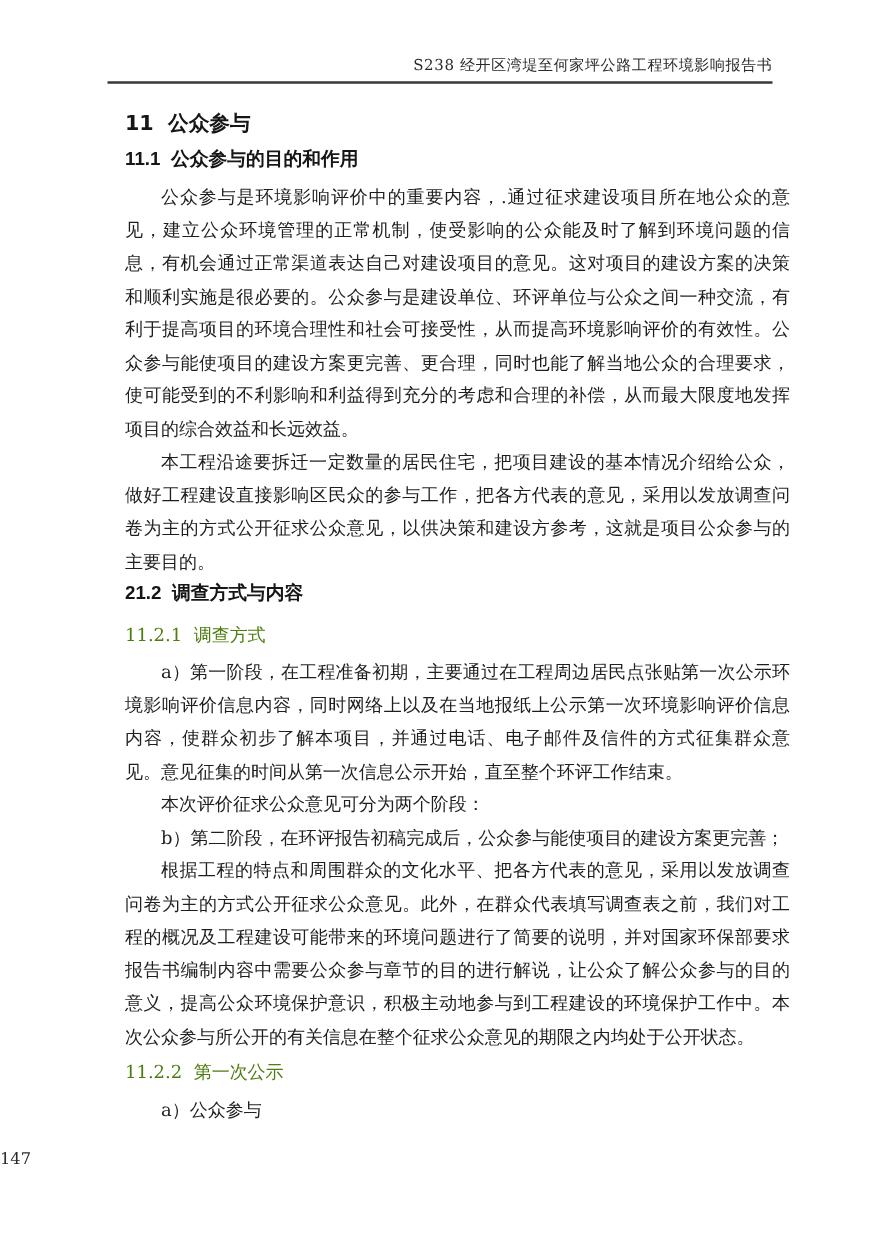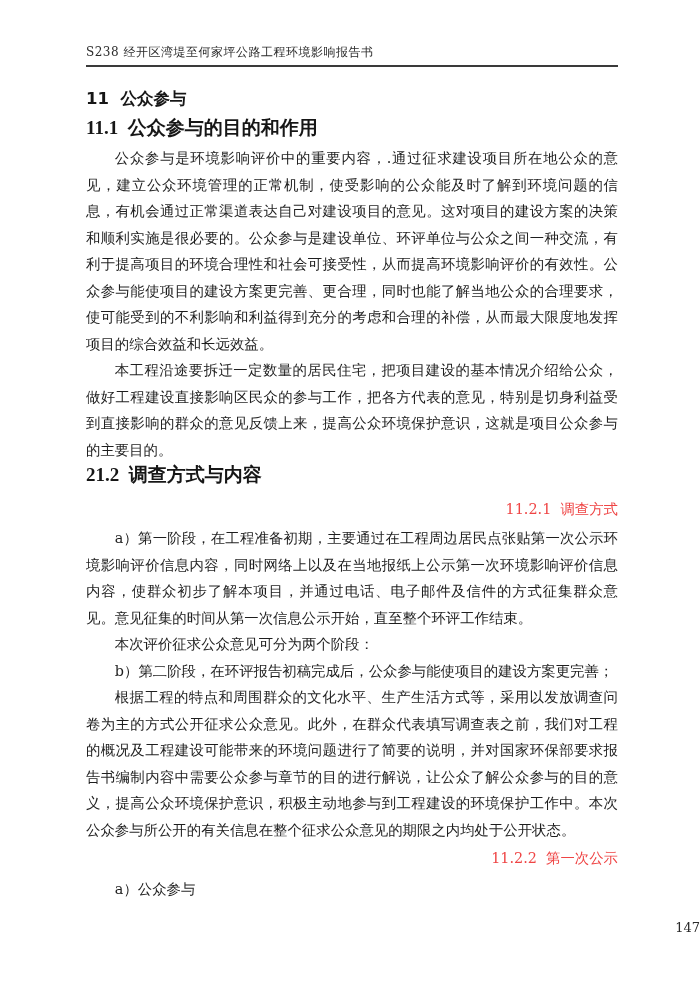--- a/index.html
+++ b/index.html
@@ -11,74 +11,75 @@
   .page {
     position: relative;
     width: 700px; height: 990px;
     background: #ffffff;
     color: #1e1e1e;
     overflow: hidden;
   }
   .running-header {
     position: absolute;
     top: 45px; left: 86px; width: 532px;
+    text-align: right;
     font-size: 12px;
     line-height: 14px;
     color: #2a2a2a;
     letter-spacing: 0.5px;
     padding-bottom: 6px;
     border-bottom: 2px solid #3a3a3a;
   }
   .content {
     position: absolute;
-    top: 86px; left: 86px; width: 532px;
+    top: 86px; left: 100px; width: 532px;
     font-size: 14.4px;
     line-height: 26.5px;
     text-align: justify;
     color: #1e1e1e;
   }
   .h1-chapter {
     font-family: "DejaVu Sans", "Liberation Sans", sans-serif;
     font-size: 16.5px;
     font-weight: bold;
     line-height: 20px;
     margin: 3px 0 9px 0;
     white-space: pre-wrap;
     text-align: left;
     color: #161616;
   }
   .h2-section {
-    font-family: Liberation Serif, serif;
-    font-size: 19px;
+    font-family: Liberation Sans, sans-serif;
+    font-size: 15px;
     font-weight: bold;
     line-height: 19px;
     margin: 0 0 8px 0;
     white-space: pre-wrap;
     text-align: left;
     color: #161616;
   }
   .h2-section.mt { margin-top: 2px; margin-bottom: 7px; }
   .h3-sub {
     font-size: 14.4px;
     font-weight: normal;
     line-height: 19px;
     margin: 16px 0 6px 0;
     white-space: pre-wrap;
-    text-align: right;
-    color: #ef4444;
+    text-align: left;
+    color: #4d7c0f;
   }
   .h3-sub.mt { margin-top: 6px; margin-bottom: 8px; }
   p.body-para {
     margin: 0;
     text-indent: 2em;
   }
   .page-footer {
     position: absolute;
     top: 920px; left: 0; width: 700px;
-    text-align: right;
+    text-align: left;
     font-size: 13px;
     color: #2a2a2a;
   }
 </style>
 </head>
 <body>
 
 <div class="page">
 
   <div class="running-header">
@@ -86,33 +87,33 @@
   </div>
 
   <div class="content">
 
     <div class="h1-chapter">11  公众参与</div>
 
     <div class="h2-section">11.1  公众参与的目的和作用</div>
 
     <p class="body-para">公众参与是环境影响评价中的重要内容，.通过征求建设项目所在地公众的意见，建立公众环境管理的正常机制，使受影响的公众能及时了解到环境问题的信息，有机会通过正常渠道表达自己对建设项目的意见。这对项目的建设方案的决策和顺利实施是很必要的。公众参与是建设单位、环评单位与公众之间一种交流，有利于提高项目的环境合理性和社会可接受性，从而提高环境影响评价的有效性。公众参与能使项目的建设方案更完善、更合理，同时也能了解当地公众的合理要求，使可能受到的不利影响和利益得到充分的考虑和合理的补偿，从而最大限度地发挥项目的综合效益和长远效益。</p>
 
-    <p class="body-para">本工程沿途要拆迁一定数量的居民住宅，把项目建设的基本情况介绍给公众，做好工程建设直接影响区民众的参与工作，把各方代表的意见，特别是切身利益受到直接影响的群众的意见反馈上来，提高公众环境保护意识，这就是项目公众参与的主要目的。</p>
+    <p class="body-para">本工程沿途要拆迁一定数量的居民住宅，把项目建设的基本情况介绍给公众，做好工程建设直接影响区民众的参与工作，把各方代表的意见，采用以发放调查问卷为主的方式公开征求公众意见，以供决策和建设方参考，这就是项目公众参与的主要目的。</p>
 
     <div class="h2-section mt">21.2  调查方式与内容</div>
 
     <div class="h3-sub">11.2.1  调查方式</div>
 
     <p class="body-para">a）第一阶段，在工程准备初期，主要通过在工程周边居民点张贴第一次公示环境影响评价信息内容，同时网络上以及在当地报纸上公示第一次环境影响评价信息内容，使群众初步了解本项目，并通过电话、电子邮件及信件的方式征集群众意见。意见征集的时间从第一次信息公示开始，直至整个环评工作结束。</p>
 
     <p class="body-para">本次评价征求公众意见可分为两个阶段：</p>
 
     <p class="body-para">b）第二阶段，在环评报告初稿完成后，公众参与能使项目的建设方案更完善；</p>
 
-    <p class="body-para">根据工程的特点和周围群众的文化水平、生产生活方式等，采用以发放调查问卷为主的方式公开征求公众意见。此外，在群众代表填写调查表之前，我们对工程的概况及工程建设可能带来的环境问题进行了简要的说明，并对国家环保部要求报告书编制内容中需要公众参与章节的目的进行解说，让公众了解公众参与的目的意义，提高公众环境保护意识，积极主动地参与到工程建设的环境保护工作中。本次公众参与所公开的有关信息在整个征求公众意见的期限之内均处于公开状态。</p>
+    <p class="body-para">根据工程的特点和周围群众的文化水平、把各方代表的意见，采用以发放调查问卷为主的方式公开征求公众意见。此外，在群众代表填写调查表之前，我们对工程的概况及工程建设可能带来的环境问题进行了简要的说明，并对国家环保部要求报告书编制内容中需要公众参与章节的目的进行解说，让公众了解公众参与的目的意义，提高公众环境保护意识，积极主动地参与到工程建设的环境保护工作中。本次公众参与所公开的有关信息在整个征求公众意见的期限之内均处于公开状态。</p>
 
     <div class="h3-sub mt">11.2.2  第一次公示</div>
 
     <p class="body-para">a）公众参与</p>
 
   </div>
 
   <div class="page-footer">
     <span>147</span>
   </div>

